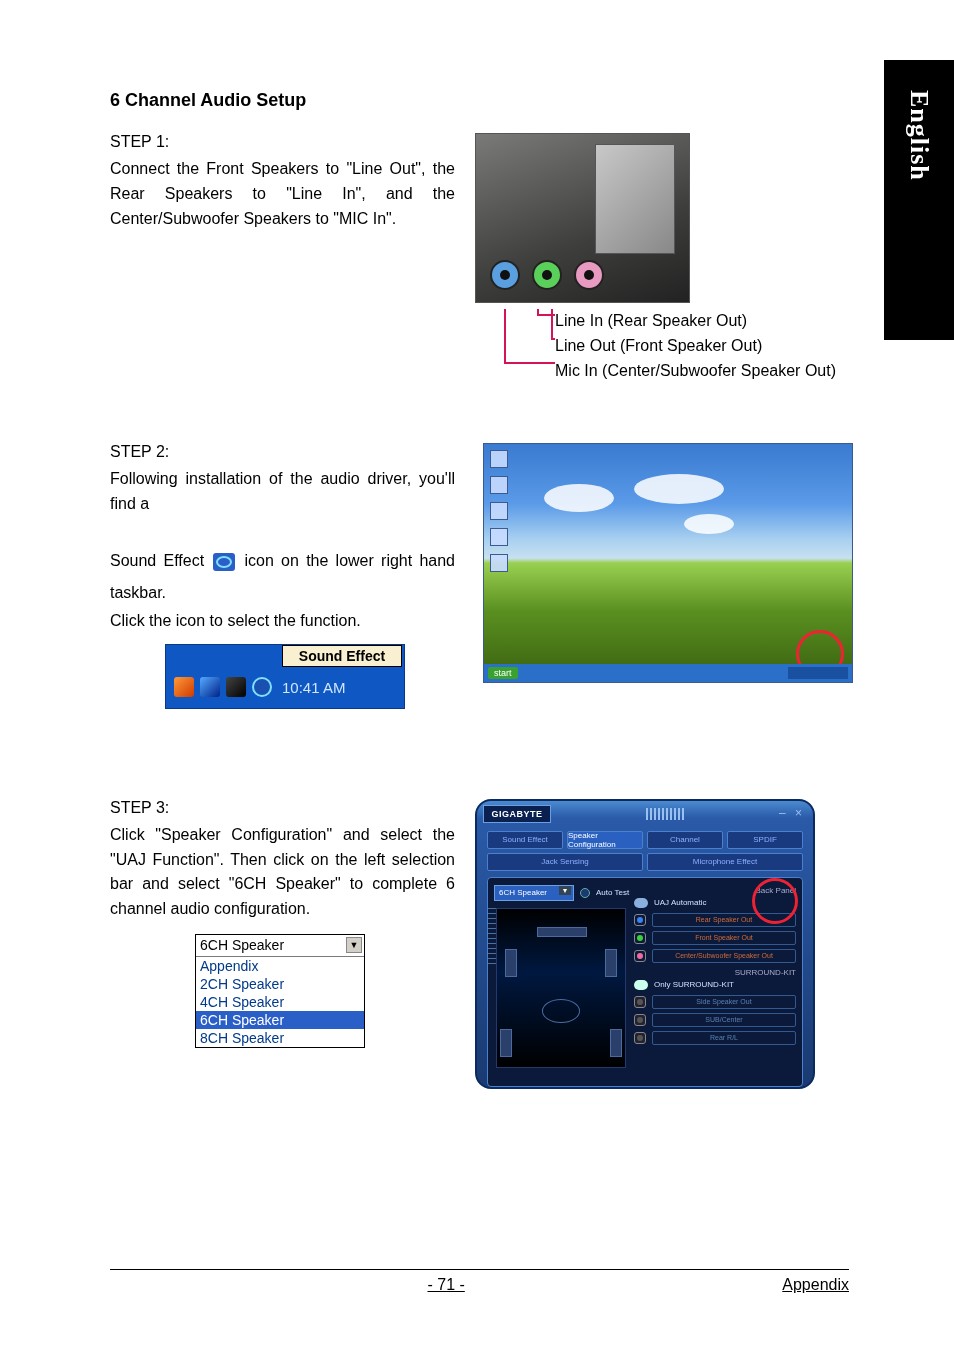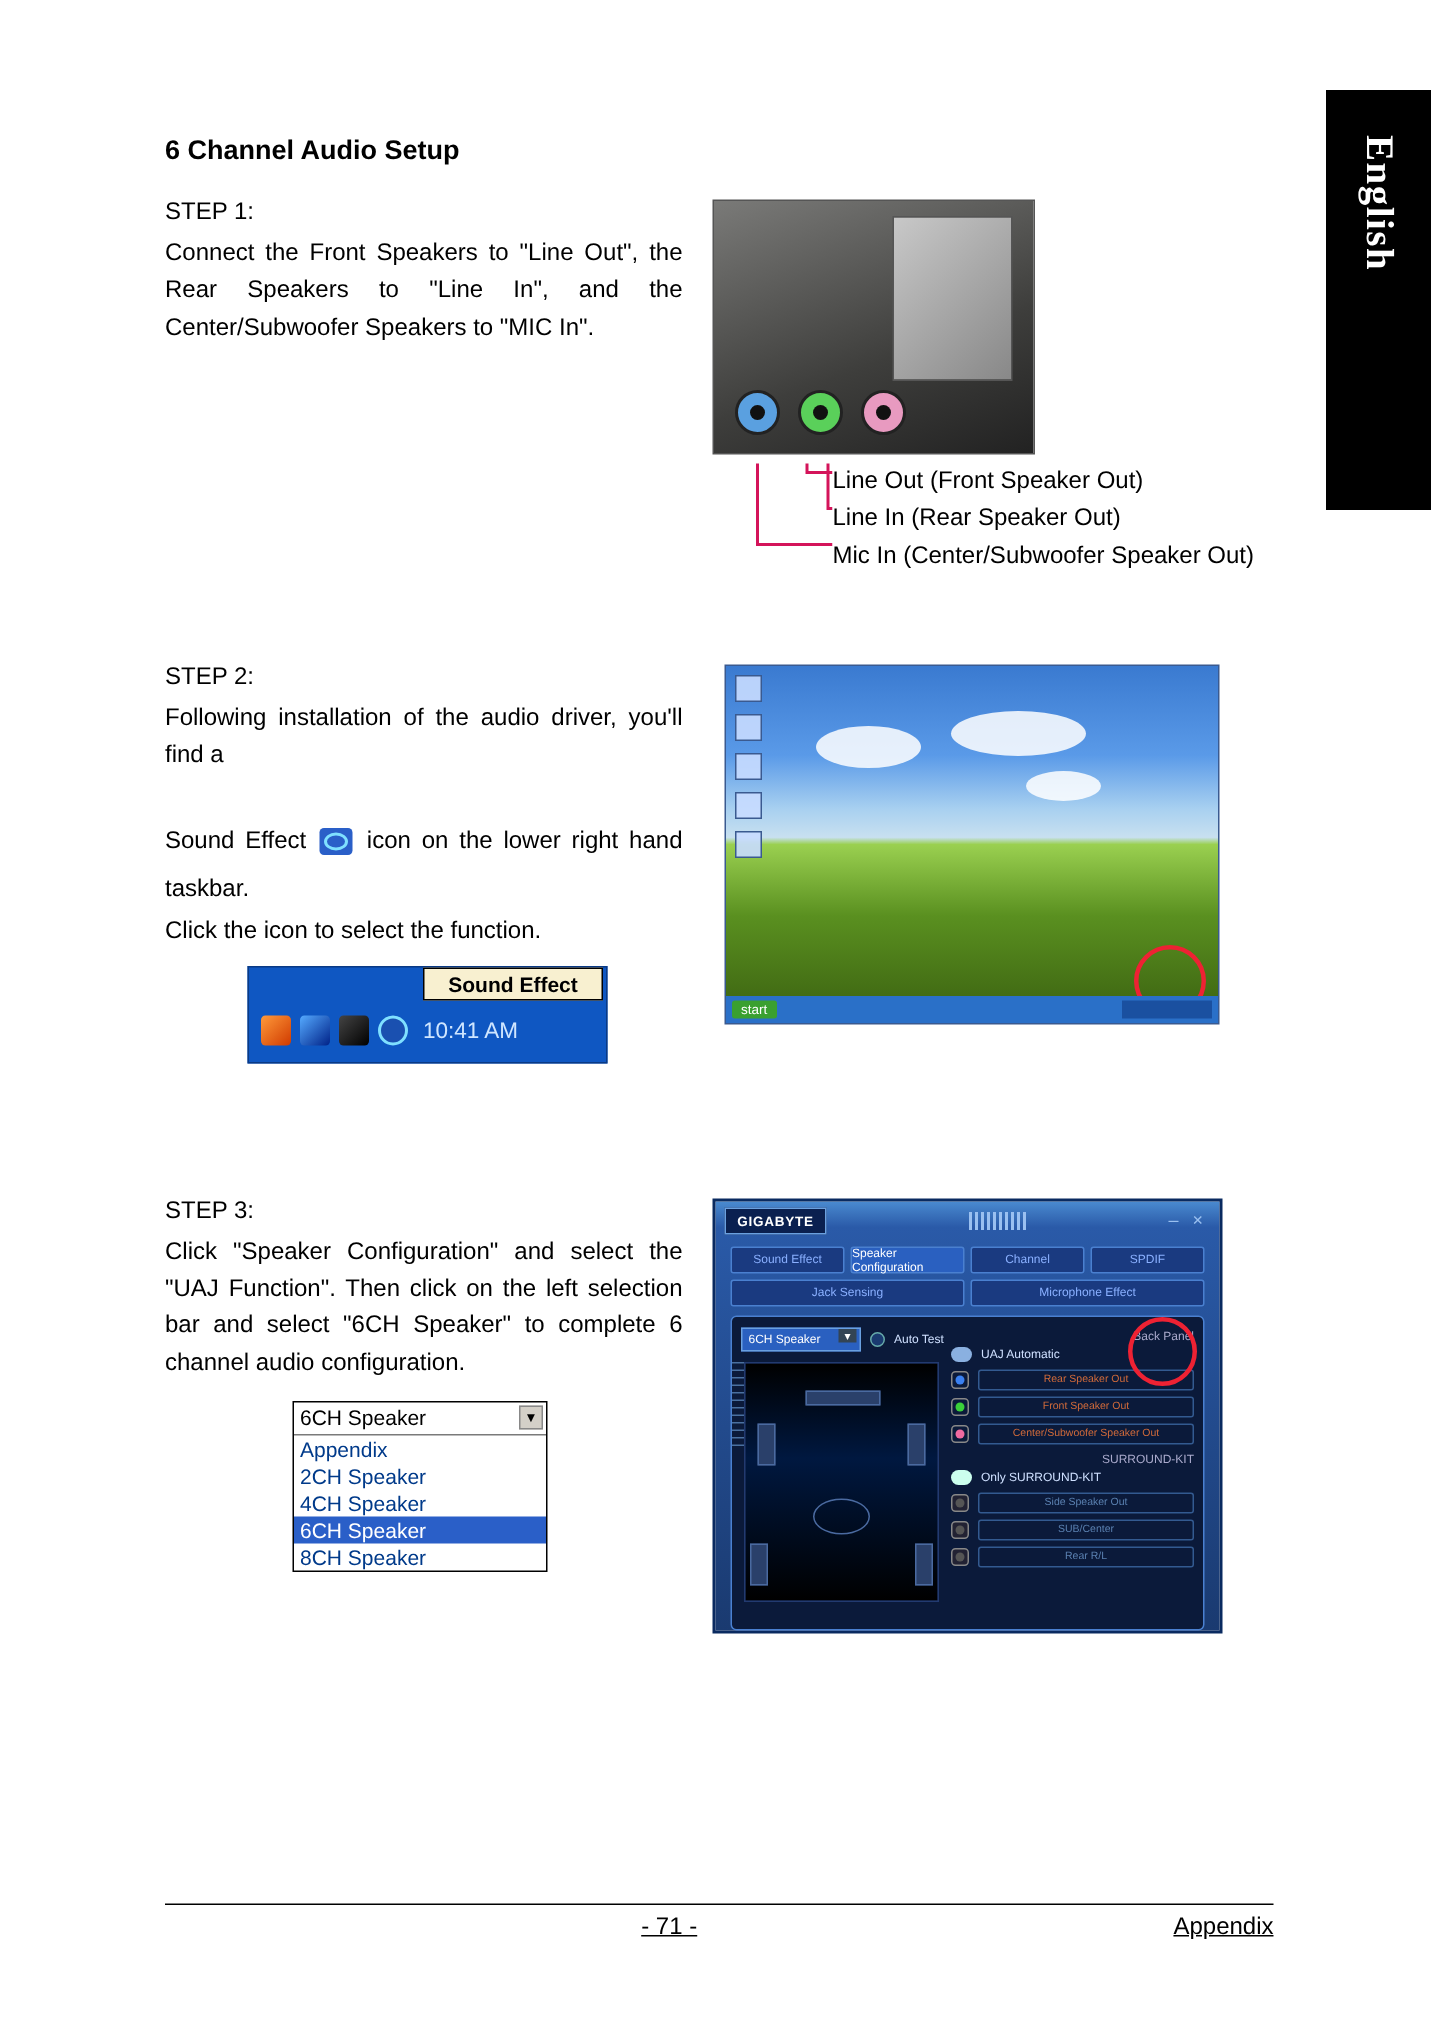--- a/index.html
+++ b/index.html
@@ -110,21 +110,21 @@
   }
   .tray-icon{width:20px;height:20px;border-radius:3px;}
   .ic-a{background:linear-gradient(135deg,#ff9a3a,#d03a00);}
   .ic-b{background:linear-gradient(135deg,#5af,#028);}
   .ic-c{background:linear-gradient(135deg,#444,#000);}
   .ic-d{background:#1a50b0;border:2px solid #7fe0ff;border-radius:50%;}
   .tray-time{font-size:15px;color:#cfe6ff;margin-left:4px;}
 
   
   .desktop-fig{
-    width:330px;height:240px;border:1px solid #3a5a90;position:relative;overflow:hidden;
+    width:370px;height:240px;border:1px solid #3a5a90;position:relative;overflow:hidden;
     background:linear-gradient(to bottom,
       #3a7ad0 0%,#5a9ae8 25%,#a8d0f0 40%,#c8e0f0 48%,
       #9ad050 50%,#5a9020 70%,#3a6010 100%);
   }
   .desktop-fig .cloud{position:absolute;background:rgba(255,255,255,.85);border-radius:50%;}
   .c1{width:70px;height:28px;top:40px;left:60px;}
   .c2{width:90px;height:30px;top:30px;left:150px;}
   .c3{width:50px;height:20px;top:70px;left:200px;}
   .desktop-fig .icons{
     position:absolute;left:6px;top:6px;display:flex;flex-direction:column;gap:8px;
@@ -153,21 +153,21 @@
     display:flex;align-items:center;justify-content:center;font-size:9px;
   }
   .dropdown-inset ul{list-style:none;}
   .dropdown-inset li{padding:1px 4px;color:#003a8a;}
   .dropdown-inset li.sel{background:#2a5fc8;color:#fff;}
 
   
   .appwin{
     width:340px;height:290px;position:relative;
     background:linear-gradient(to bottom,#4a8ad0,#2a5aa8 6%,#1a3a70 100%);
-    border-radius:0;border:2px solid #0a2a60;
+    border-radius:16px;border:2px solid #0a2a60;
   }
   .appwin .titlebar{
     height:26px;display:flex;align-items:center;justify-content:space-between;
     padding:0 6px;color:#fff;font-size:10px;
   }
   .appwin .logo{
     width:68px;height:18px;background:#0a2050;border:1px solid #6aa0e0;
     display:flex;align-items:center;justify-content:center;font-weight:bold;font-size:9px;letter-spacing:.5px;
   }
   .appwin .grip{display:flex;gap:2px;}
@@ -258,22 +258,22 @@
           <span class="jack jack-green"></span>
           <span class="jack jack-pink"></span>
         </div>
       </div>
       <div class="legend1">
         <svg class="leader" width="80" height="70">
           <path d="M63 -18 V6 H80" stroke="#d4145a" stroke-width="2" fill="none"></path>
           <path d="M77 -18 V30 H80" stroke="#d4145a" stroke-width="2" fill="none"></path>
           <path d="M30 -18 V54 H80" stroke="#d4145a" stroke-width="2" fill="none"></path>
         </svg>
+        <div>Line In (Rear Speaker Out)</div>
         <div>Line Out (Front Speaker Out)</div>
-        <div>Line In (Rear Speaker Out)</div>
         <div>Mic In (Center/Subwoofer Speaker Out)</div>
       </div>
     </div>
   </div>
 
   <div class="row step2">
     <div class="col-text">
       <div class="step-label">STEP 2:</div>
       <div class="body-text">Following installation of the audio driver, you'll find a</div>
       <div class="body-text-inline">

